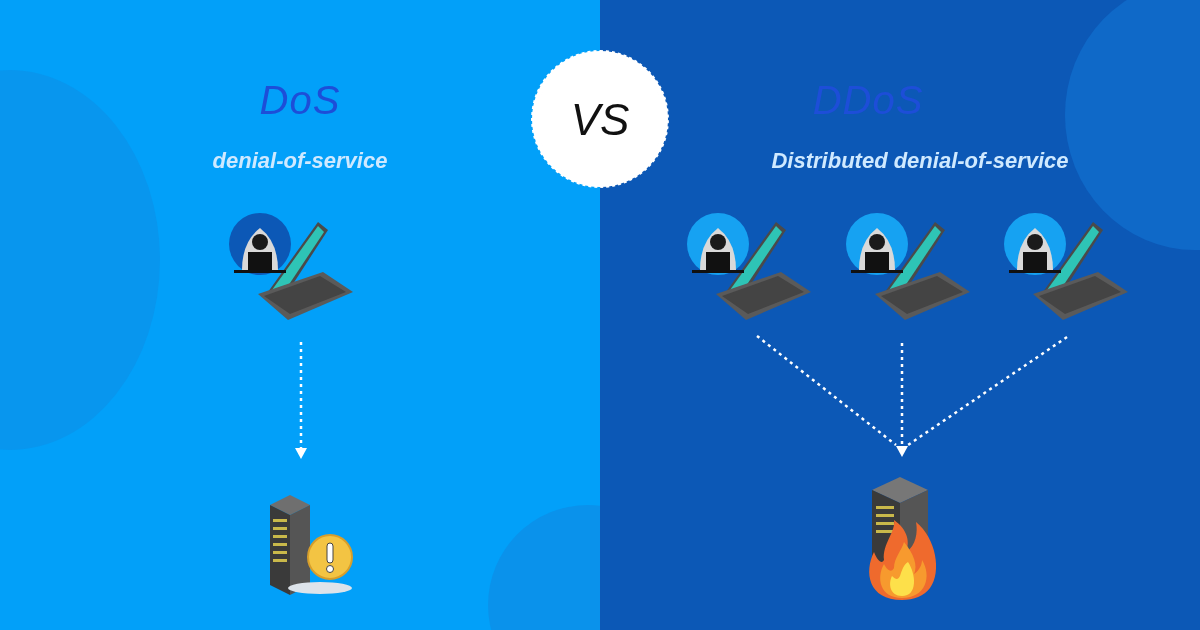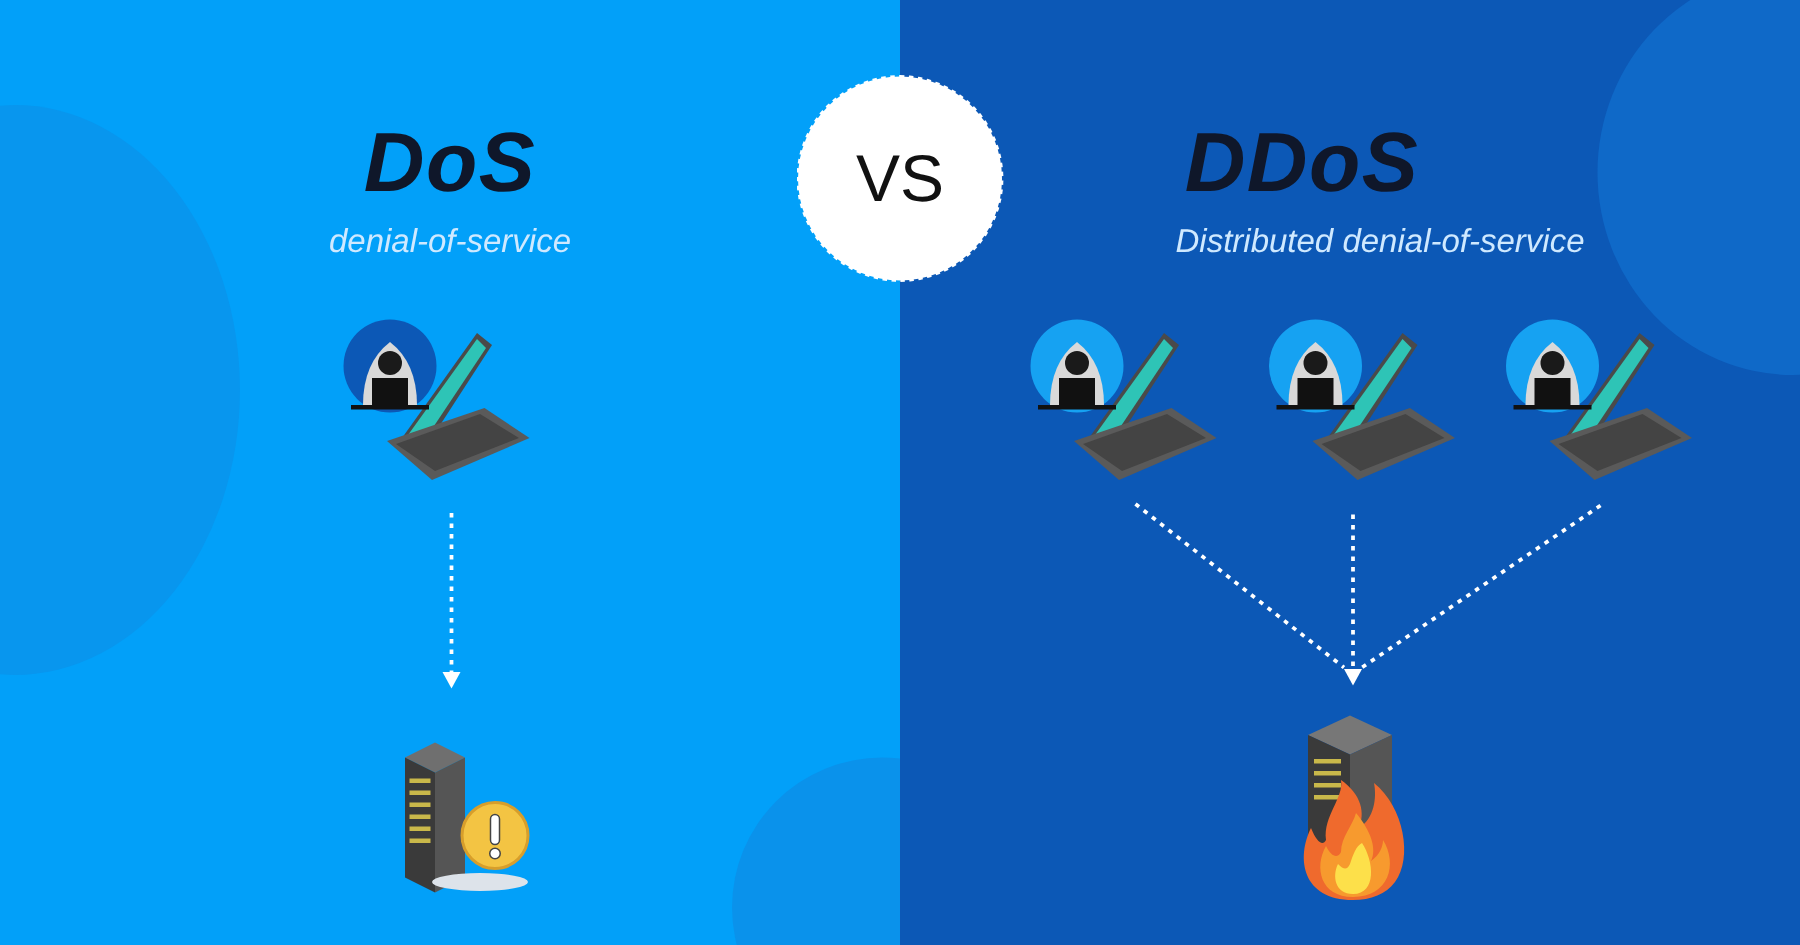--- a/index.html
+++ b/index.html
@@ -1,26 +1,26 @@
 <!DOCTYPE html>
 <html><head>
 <meta charset="utf-8">
 <style>
   html, body { margin:0; padding:0; }
   body { width:1200px; height:630px; overflow:hidden; position:relative; font-family:"Liberation Sans", sans-serif; }
   .half { position:absolute; top:0; height:630px; overflow:hidden; }
   .left { left:0; width:600px; background:#02a0f9; }
   .right { left:600px; width:600px; background:#0c58b6; }
   .bubble { position:absolute; border-radius:50%; }
-  .title { position:absolute; color:#0f172a; font-weight:bold; font-style:italic; font-size:56px; text-align:center; line-height:1; letter-spacing:1px; }
-  .subtitle { position:absolute; color:#cfe9ff; font-style:italic; font-size:22px; text-align:center; line-height:1; font-weight:400; }
+  .title { position:absolute; color:#1d4ed8; font-weight:normal; font-style:italic; font-size:40px; text-align:center; line-height:1; letter-spacing:1px; }
+  .subtitle { position:absolute; color:#cfe9ff; font-style:italic; font-size:22px; text-align:center; line-height:1; font-weight:700; }
   .vs { position:absolute; left:536px; top:55px; width:128px; height:128px; border-radius:50%; background:#fff; z-index:5;
         box-shadow:0 0 0 4px #fff; }
   .vs::before { content:""; position:absolute; left:-5px; top:-5px; right:-5px; bottom:-5px; border-radius:50%; border:3px dotted #fff; }
-  .vs-text { position:absolute; left:0; right:0; top:40px; text-align:center; font-size:44px; color:#111; font-weight:300; }
+  .vs-text { position:absolute; left:0; right:0; top:40px; text-align:center; font-size:44px; font-style:italic; color:#111; font-weight:300; }
   .icon { position:absolute; }
   svg { display:block; }
 </style>
 </head>
 <body>
 
 <div class="half left">
   <div class="bubble" style="left:-140px;top:70px;width:300px;height:380px;background:#0896ee;"></div>
   <div class="bubble" style="left:488px;top:505px;width:200px;height:200px;background:#0a92eb;"></div>
 </div>

